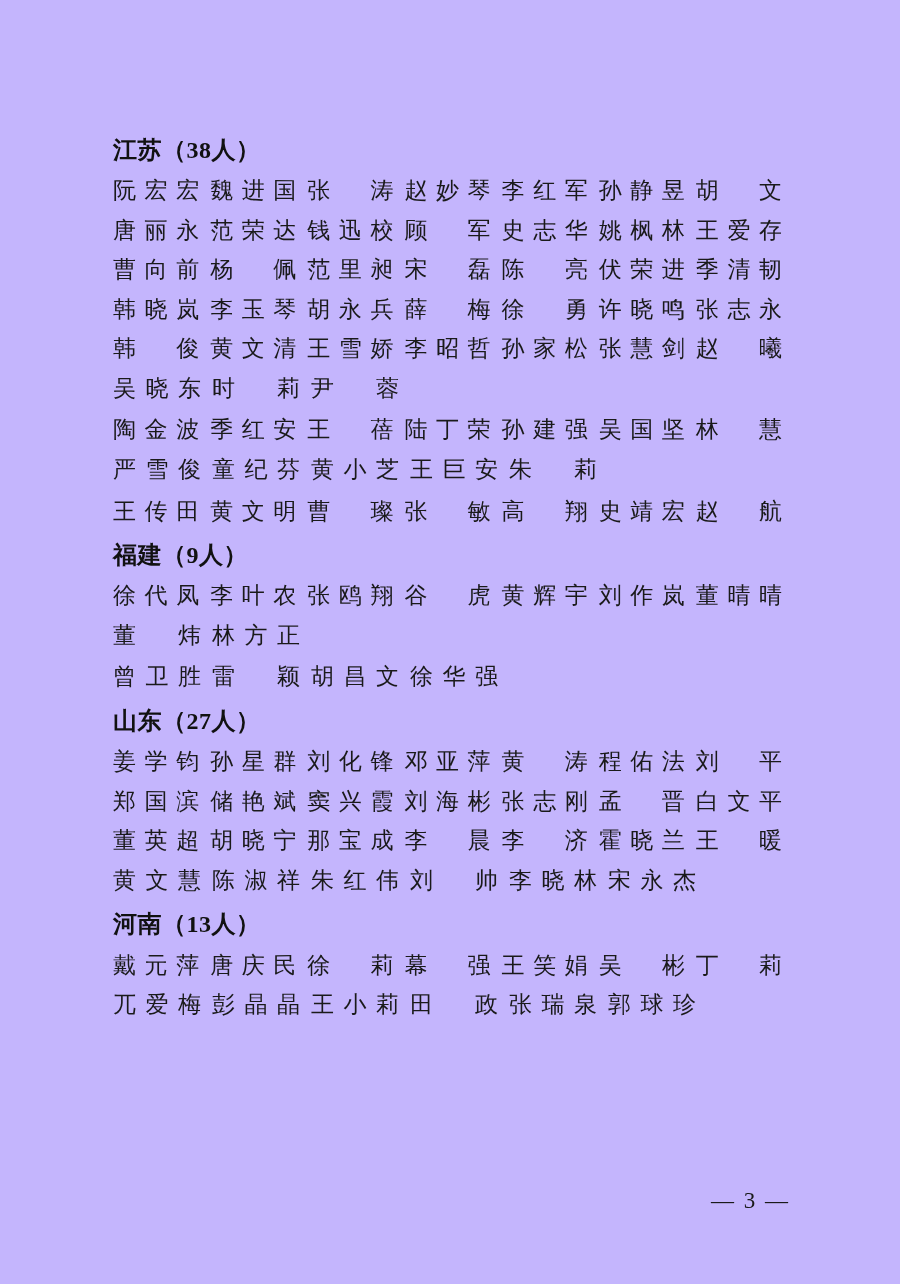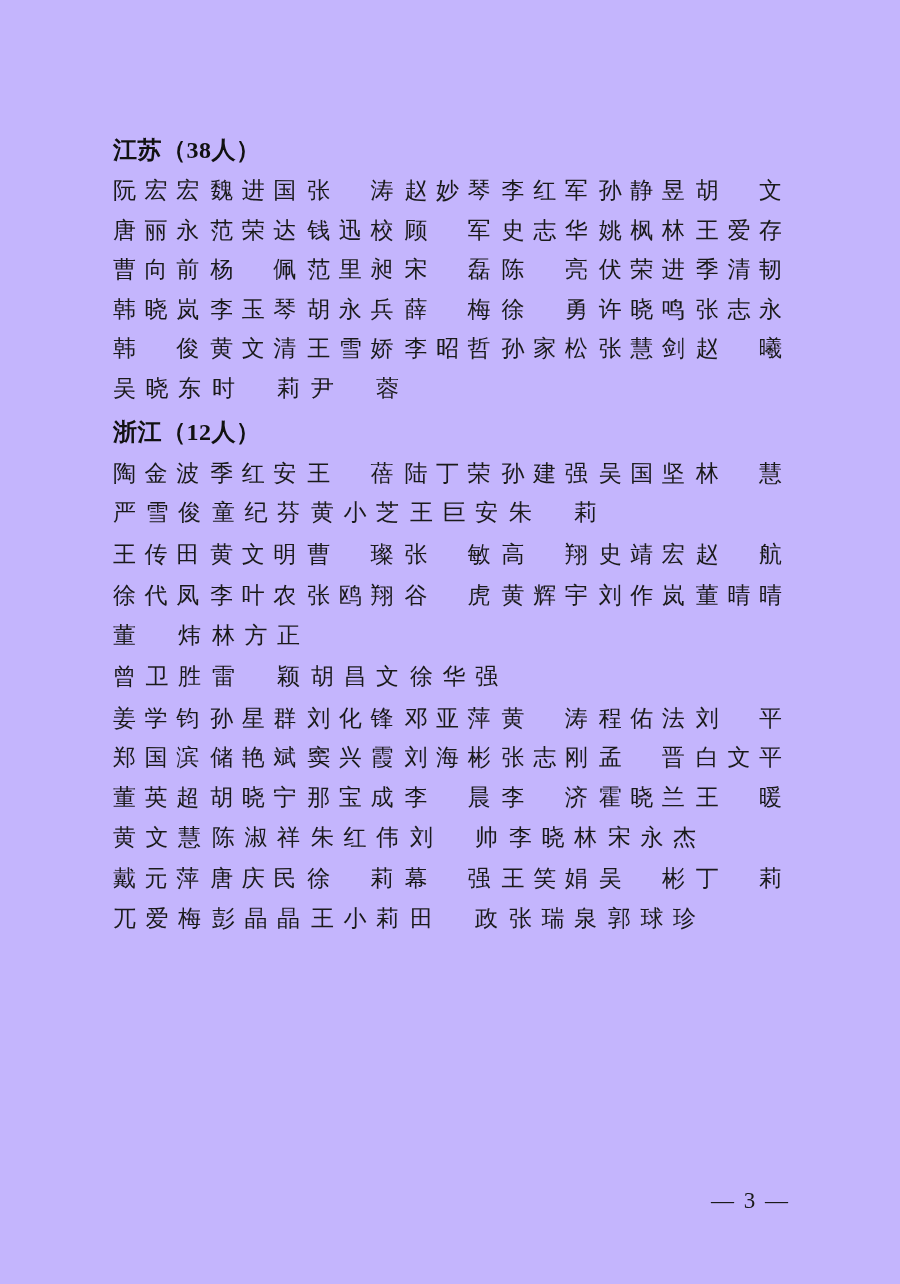--- a/index.html
+++ b/index.html
@@ -312,21 +312,20 @@
             <div class="gap"></div>
             <div class="name-cell w2">
               <span class="ch">尹</span>
               <span class="ch">蓉</span>
             </div>
             <div class="gap"></div>
           </div>
         </div>
       </div>
       <div class="section">
-        <div class="section-title">浙江（12人）</div>
         <div class="names-block">
           <div class="name-row">
             <div class="name-cell w3">
               <span class="ch">陶</span>
               <span class="ch">金</span>
               <span class="ch">波</span>
             </div>
             <div class="gap"></div>
             <div class="name-cell w3">
               <span class="ch">季</span>
@@ -434,20 +433,21 @@
             <div class="gap"></div>
             <div class="name-cell w2">
               <span class="ch">赵</span>
               <span class="ch">航</span>
             </div>
             <div class="gap"></div>
           </div>
         </div>
       </div>
       <div class="section">
+        <div class="section-title">福建（9人）</div>
         <div class="names-block">
           <div class="name-row">
             <div class="name-cell w3">
               <span class="ch">徐</span>
               <span class="ch">代</span>
               <span class="ch">凤</span>
             </div>
             <div class="gap"></div>
             <div class="name-cell w3">
               <span class="ch">李</span>
@@ -523,20 +523,21 @@
             <div class="name-cell w3">
               <span class="ch">徐</span>
               <span class="ch">华</span>
               <span class="ch">强</span>
             </div>
             <div class="gap"></div>
           </div>
         </div>
       </div>
       <div class="section">
+        <div class="section-title">山东（27人）</div>
         <div class="names-block">
           <div class="name-row">
             <div class="name-cell w3">
               <span class="ch">姜</span>
               <span class="ch">学</span>
               <span class="ch">钧</span>
             </div>
             <div class="gap"></div>
             <div class="name-cell w3">
               <span class="ch">孙</span>
@@ -690,20 +691,21 @@
             <div class="name-cell w3">
               <span class="ch">宋</span>
               <span class="ch">永</span>
               <span class="ch">杰</span>
             </div>
             <div class="gap"></div>
           </div>
         </div>
       </div>
       <div class="section">
+        <div class="section-title">河南（13人）</div>
         <div class="names-block">
           <div class="name-row">
             <div class="name-cell w3">
               <span class="ch">戴</span>
               <span class="ch">元</span>
               <span class="ch">萍</span>
             </div>
             <div class="gap"></div>
             <div class="name-cell w3">
               <span class="ch">唐</span>

